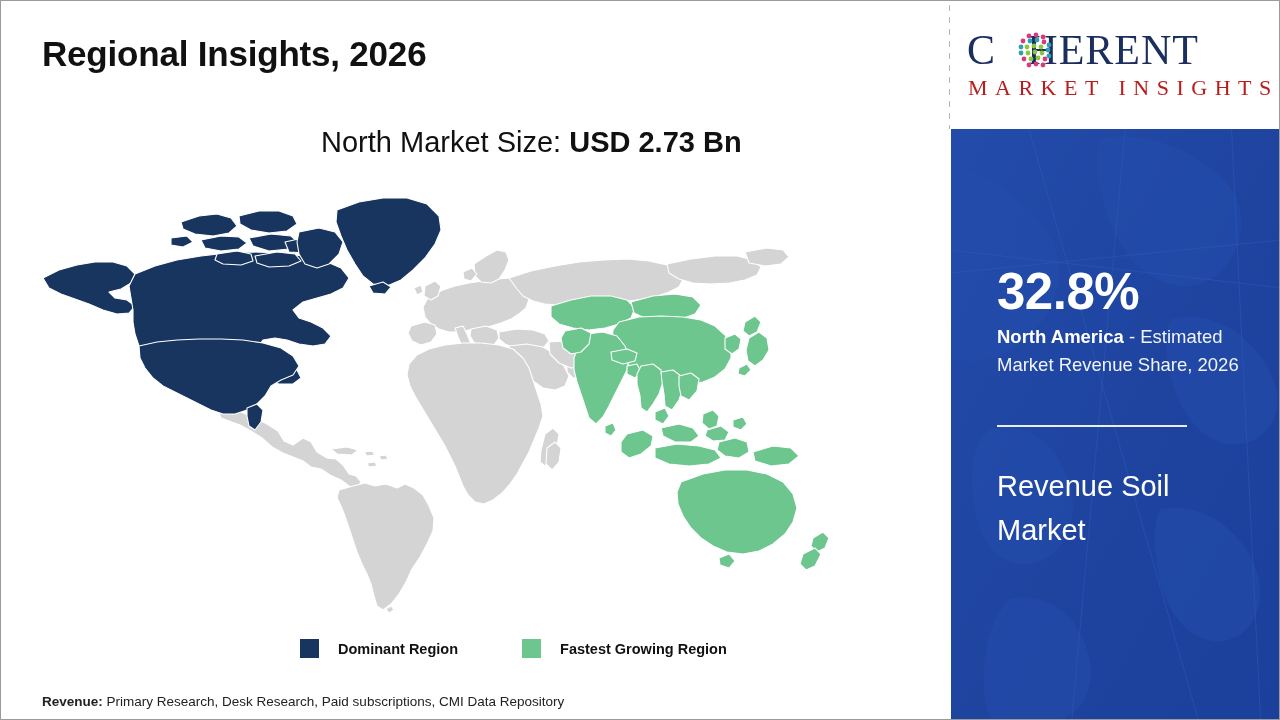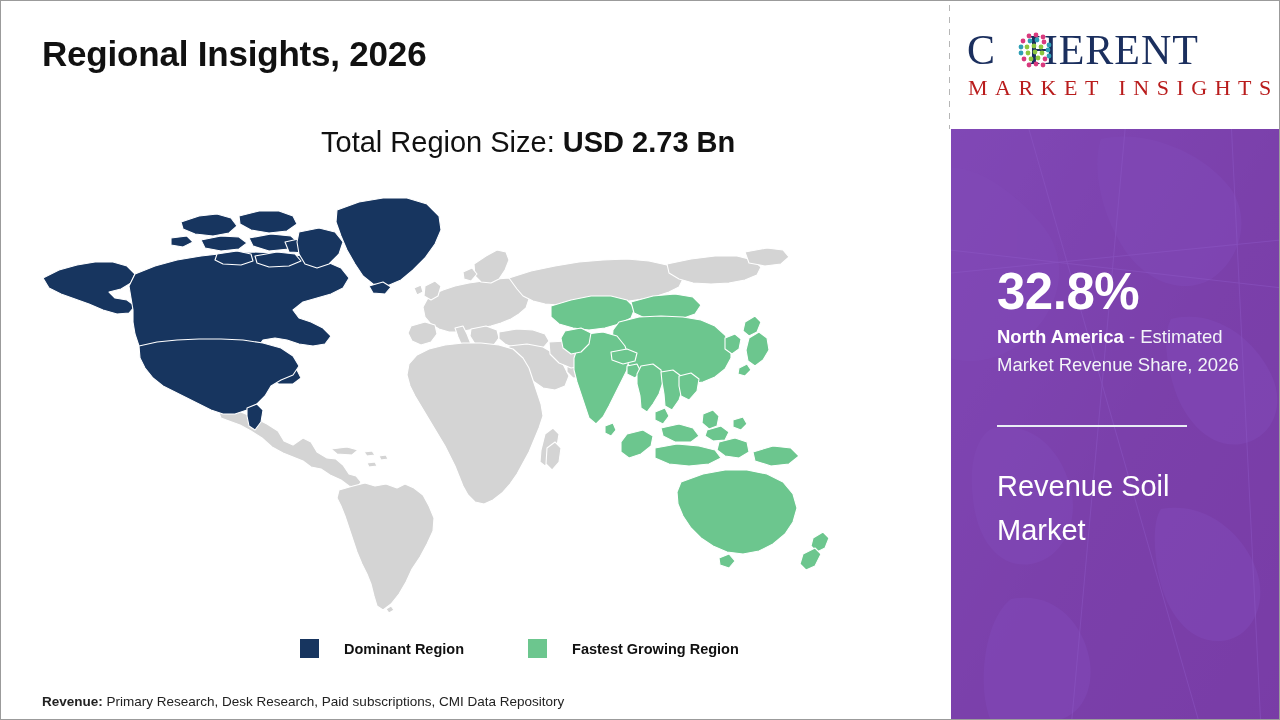--- a/index.html
+++ b/index.html
@@ -57,21 +57,21 @@
     position: absolute;
     left: 299px;
     top: 638px;
     display: flex;
     align-items: center;
     gap: 64px;
   }
   .legend-item {
     display: flex;
     align-items: center;
-    gap: 25px;
+    gap: 19px;
   }
   .legend-swatch {
     width: 19px;
     height: 19px;
     display: block;
   }
   .legend-label {
     font-size: 14.5px;
     font-weight: bold;
     color: #111111;
@@ -138,21 +138,21 @@
     white-space: nowrap;
   }
 
   
   #right-panel {
     position: absolute;
     left: 950px;
     top: 128px;
     width: 329px;
     height: 591px;
-    background: #d946ef;
+    background: #1d4ed8;
     overflow: hidden;
   }
   #panel-texture {
     position: absolute;
     inset: 0;
     opacity: 0.5;
   }
   #panel-texture svg { width: 100%; height: 100%; display: block; }
   #panel-content {
     position: absolute;
@@ -201,21 +201,21 @@
   }
 </style>
 </head>
 <body>
 
 <div id="slide">
 
   <div id="page-title">Regional Insights, 2026</div>
 
   <div id="market-size-line">
-    <span class="ms-label">Total Region Size: </span><span class="ms-value">USD 2.73 Bn</span>
+    <span class="ms-label">North Market Size: </span><span class="ms-value">USD 2.73 Bn</span>
   </div>
 
   <div id="map-wrap">
     <svg viewBox="0 0 810 430" xmlns="http://www.w3.org/2000/svg">
       <g stroke="#ffffff" stroke-width="1.1" stroke-linejoin="round">
 
         <g fill="#d4d4d4">
 
           <path d="M188 227 L205 224 L222 231 L236 238 L247 245 L253 255 L262 259 L272 252 L280 256 L286 266 L296 272 L305 273 L312 279 L318 288 L325 290 L330 296 L326 302 L318 300 L310 294 L299 289 L290 283 L280 281 L272 275 L262 271 L252 267 L241 261 L231 252 L220 245 L209 239 L198 235 L190 232 Z"></path>
 

